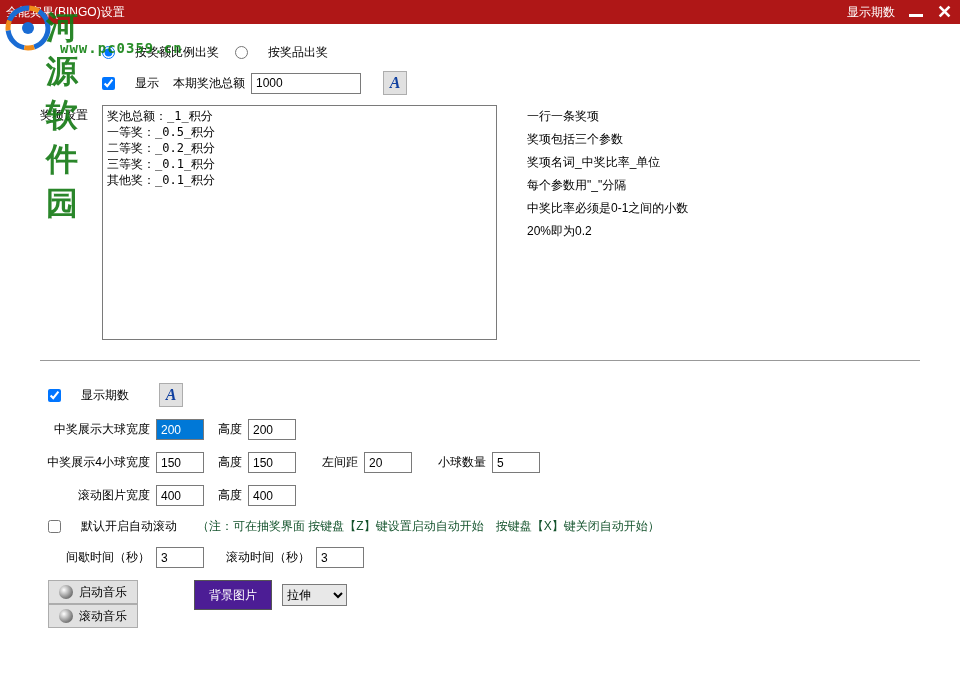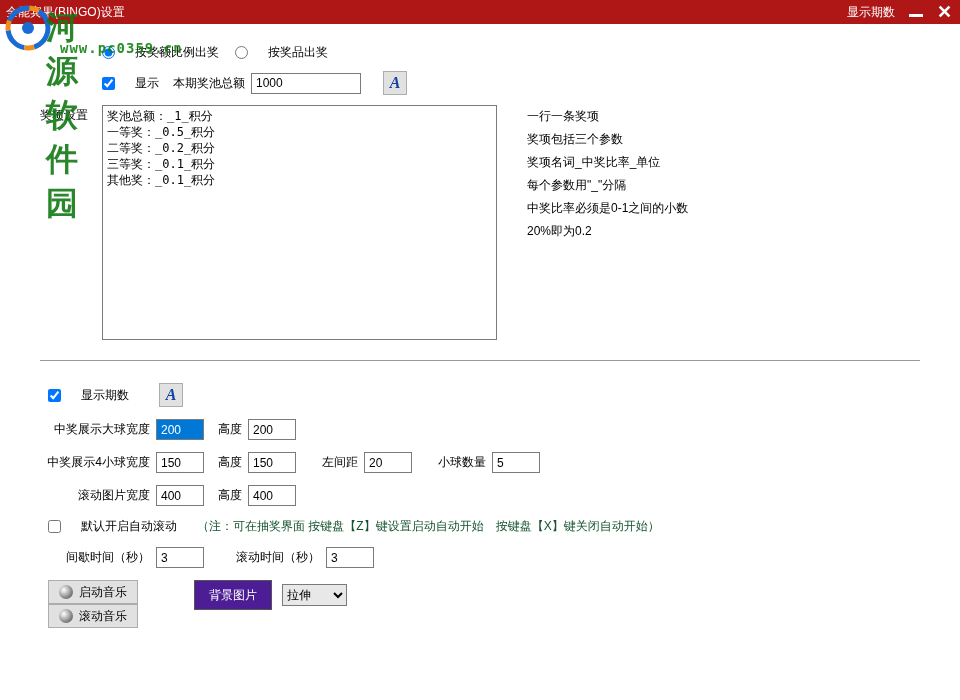--- a/index.html
+++ b/index.html
@@ -140,21 +140,21 @@
       <label class="checkbox">
         <input type="checkbox" style="">
           <span>默认开启自动滚动</span>
       </label>
       <span class="note" style="margin-left:14px">（注：可在抽奖界面 按键盘【Z】键设置启动自动开始　按键盘【X】键关闭自动开始）</span>
     </div>
 
     <div class="row">
       <span class="label label-r" style="width:110px">间歇时间（秒）</span>
       <input class="textfield" style="width: 48px;" value="3">
-      <span class="label" style="margin-left:26px">滚动时间（秒）</span>
+      <span class="label" style="margin-left:16px">滚动时间（秒）</span>
       <input class="textfield" style="width: 48px;" value="3">
     </div>
 
     <div class="row" style="padding-left:8px;align-items:flex-start">
       <div style="display:flex;flex-direction:column;">
         <button class="btn">
           <span class="speaker"></span>
           <span>启动音乐</span>
         </button>
         <button class="btn">

